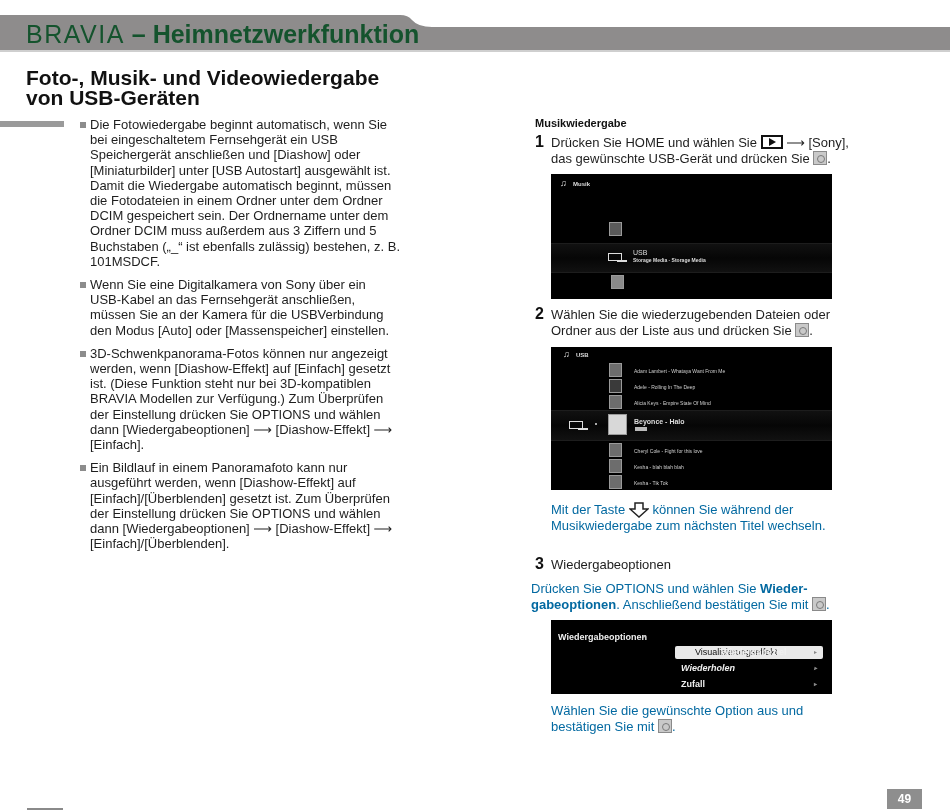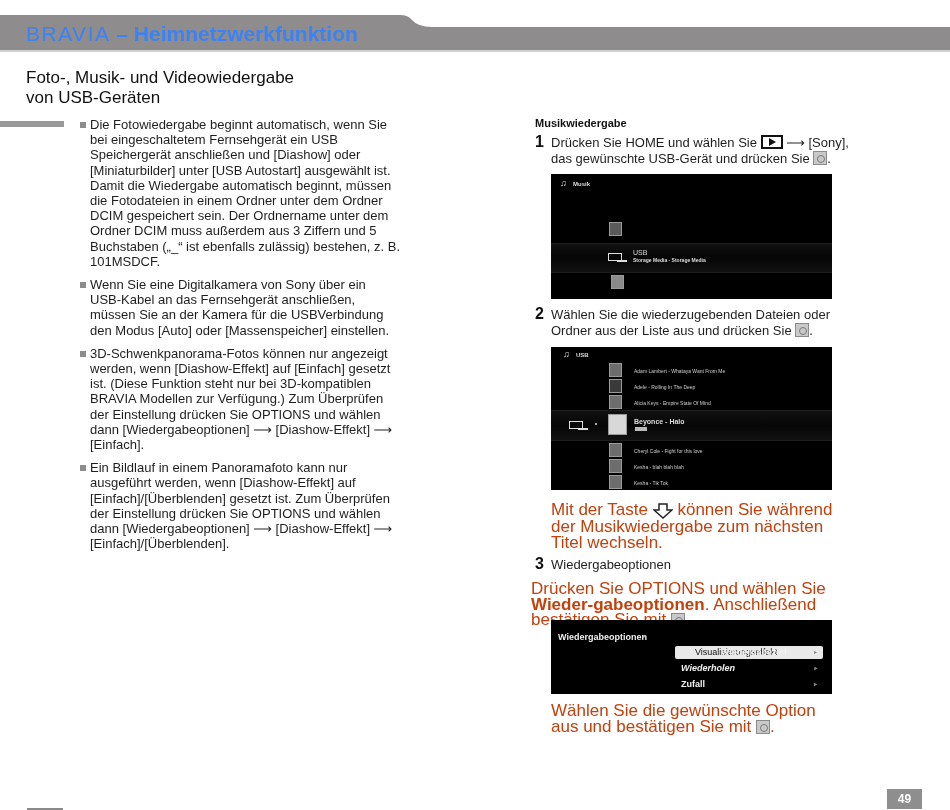--- a/index.html
+++ b/index.html
@@ -2,41 +2,41 @@
 <html><head>
 <meta charset="utf-8">
 <style>
   * { margin: 0; padding: 0; box-sizing: border-box; }
   html, body { width: 950px; height: 810px; background: #ffffff; overflow: hidden; }
   body { position: relative; font-family: "Liberation Sans", sans-serif; color: #1a1a1a; }
 
   
   .header-band { position: absolute; left: 0; top: 15px; width: 950px; height: 36px; }
   .header-band svg { position: absolute; left: 0; top: 0; }
-  .header-title { position: absolute; left: 26px; top: 20px; height: 28px; line-height: 28px; color: #3b82f6; font-size: 21px; white-space: nowrap; }
+  .header-title { position: absolute; left: 26px; top: 20px; height: 28px; line-height: 28px; color: #14532d; font-size: 25px; white-space: nowrap; }
   .header-title .brand { font-weight: normal; letter-spacing: 1.5px; }
   .header-title .section { font-weight: bold; }
   .header-underline { position: absolute; left: 0; top: 50px; width: 950px; height: 2px; background: #cfcfcf; }
 
   
-  .page-title { position: absolute; left: 26px; top: 68px; width: 360px; font-size: 17px; font-weight: normal; line-height: 20px; color: #111; }
+  .page-title { position: absolute; left: 26px; top: 68px; width: 360px; font-size: 21px; font-weight: bold; line-height: 20px; color: #111; }
 
   .side-marker { position: absolute; left: 0; top: 121px; width: 64px; height: 6px; background: #9a9a9a; }
 
   
   .left-col { position: absolute; left: 80px; top: 117px; width: 320px; }
   .bullet { position: relative; padding-left: 10px; font-size: 13px; line-height: 15.2px; color: #1e1e1e; margin-bottom: 8px; }
   .bullet .sq { position: absolute; left: 0; top: 5px; width: 6px; height: 6px; background: #8c8c8c; }
 
   
   .right-col { position: absolute; left: 535px; top: 114px; width: 330px; }
   .sub-heading { font-size: 11px; font-weight: bold; color: #111; line-height: 18px; }
   .step { position: relative; padding-left: 16px; font-size: 13px; line-height: 15.5px; color: #1e1e1e; }
   .step .num { position: absolute; left: 0; top: -1px; font-size: 16px; font-weight: bold; color: #111; }
-  .para { font-size: 17px; line-height: 15.5px; color: #c2410c; padding-left: 16px; }
+  .para { font-size: 13px; line-height: 15.5px; color: #0369a1; padding-left: 16px; }
   .para b { font-weight: bold; }
 
   .ok-icon { display: inline-block; width: 14px; height: 14px; background: #c9c9c9; border: 1px solid #8a8a8a; vertical-align: -2px; position: relative; }
   .ok-icon::after { content: ""; position: absolute; left: 3px; top: 3px; width: 6px; height: 6px; border: 1px solid #7a7a7a; border-radius: 50%; }
   .play-icon { display: inline-block; width: 22px; height: 14px; border: 2px solid #111; vertical-align: -2px; position: relative; }
   .play-icon::after { content: ""; position: absolute; left: 6px; top: 1px; border-left: 7px solid #111; border-top: 4px solid transparent; border-bottom: 4px solid transparent; }
 
   
   .screen { position: absolute; background: #000; overflow: hidden; }
   .screen-1 { left: 551px; top: 174px; width: 281px; height: 125px; }

